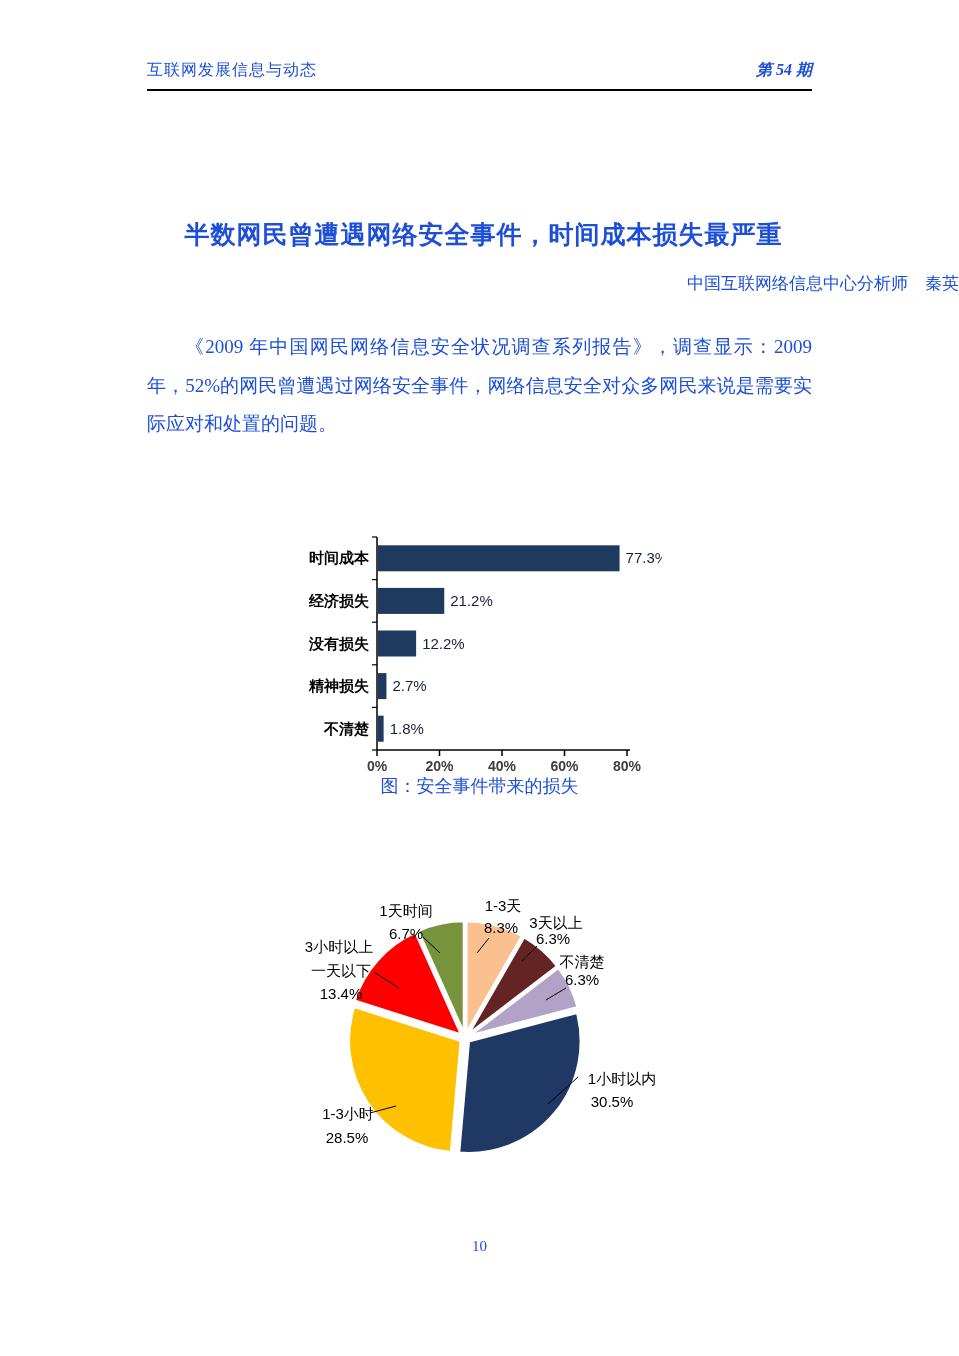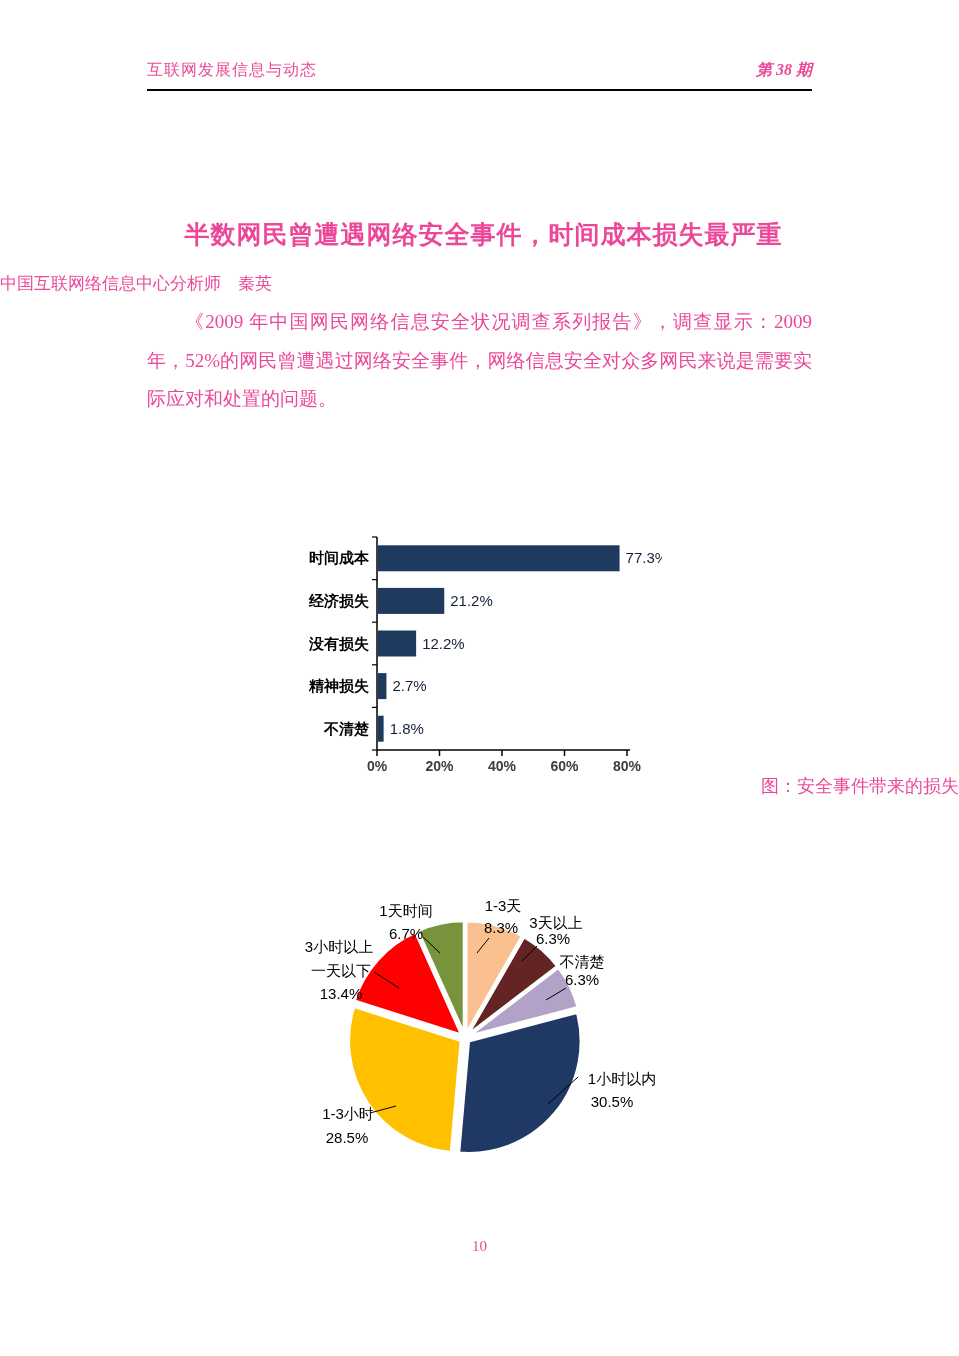--- a/index.html
+++ b/index.html
@@ -1,50 +1,50 @@
 <!DOCTYPE html>
 <html><head>
 <meta charset="utf-8">
 <style>
   html,body{margin:0;padding:0;background:#e9e9e9;}
   .page{position:relative;width:959px;height:1356px;background:#ffffff;margin:0 auto;
-        font-family:"Liberation Serif","DejaVu Serif",serif;color:#ec4899;overflow:hidden;}
+        font-family:"Liberation Serif","DejaVu Serif",serif;color:#1d4ed8;overflow:hidden;}
   .hdr-left{position:absolute;left:147px;top:60px;font-size:16px;letter-spacing:1px;}
   .hdr-right{position:absolute;right:147px;top:60px;font-size:16px;font-style:italic;font-weight:bold;}
   .hdr-rule{position:absolute;left:147px;top:89px;width:665px;border-top:2px solid #000;}
   .body-p{position:absolute;left:147px;width:665px;font-size:19px;line-height:38.5px;
           text-align:justify;margin:0;}
-  .indent{text-indent:2em;}
+  .indent{text-indent:2em;margin-top:25px;}
   .p-intro{top:109px;}
   .p1{top:303px;}
   .p2{top:418px;}
   .p3{top:806px;}
   .title{position:absolute;left:0;top:214px;width:100%;text-align:center;margin:4px;
          font-family:"Liberation Sans","DejaVu Sans",sans-serif;font-size:25px;font-weight:bold;letter-spacing:1px;}
-  .byline{position:absolute;left:0;top:272px;width:100%;text-align:left;font-size:17px;}
+  .byline{position:absolute;left:0;top:272px;width:100%;text-align:right;font-size:17px;}
   .fig{position:absolute;}
   .fig-bar{left:292px;top:533px;}
   .fig-pie{left:290px;top:883px;}
-  .caption{position:absolute;left:0;width:100%;text-align:right;font-size:18px;}
+  .caption{position:absolute;left:0;width:100%;text-align:center;font-size:18px;}
   .cap-bar{top:774px;}
   .cap-pie{top:1156px;}
   .pagenum{position:absolute;left:0;top:1238px;width:100%;text-align:center;font-size:15px;}
   svg text{font-family:"Liberation Sans","DejaVu Sans",sans-serif;}
   .cat-label{font-size:15px;font-weight:bold;fill:#000;}
   .axis-label{font-size:14px;font-weight:bold;fill:#3d3d3d;}
   .val-label{font-size:15px;fill:#17213a;}
   .pie-label{font-size:15px;fill:#000;}
 </style>
 </head>
 <body>
 
 <div class="page">
 
   <span class="hdr-left">互联网发展信息与动态</span>
-  <span class="hdr-right">第 38 期</span>
+  <span class="hdr-right">第 54 期</span>
   <div class="hdr-rule"></div>
 
 
   <h1 class="title">半数网民曾遭遇网络安全事件，时间成本损失最严重</h1>
 
   <div class="byline">中国互联网络信息中心分析师　秦英</div>
 
   <p class="body-p indent p1">《2009 年中国网民网络信息安全状况调查系列报告》，调查显示：2009 年，52%的网民曾遭遇过网络安全事件，网络信息安全对众多网民来说是需要实际应对和处置的问题。</p>
 
 

